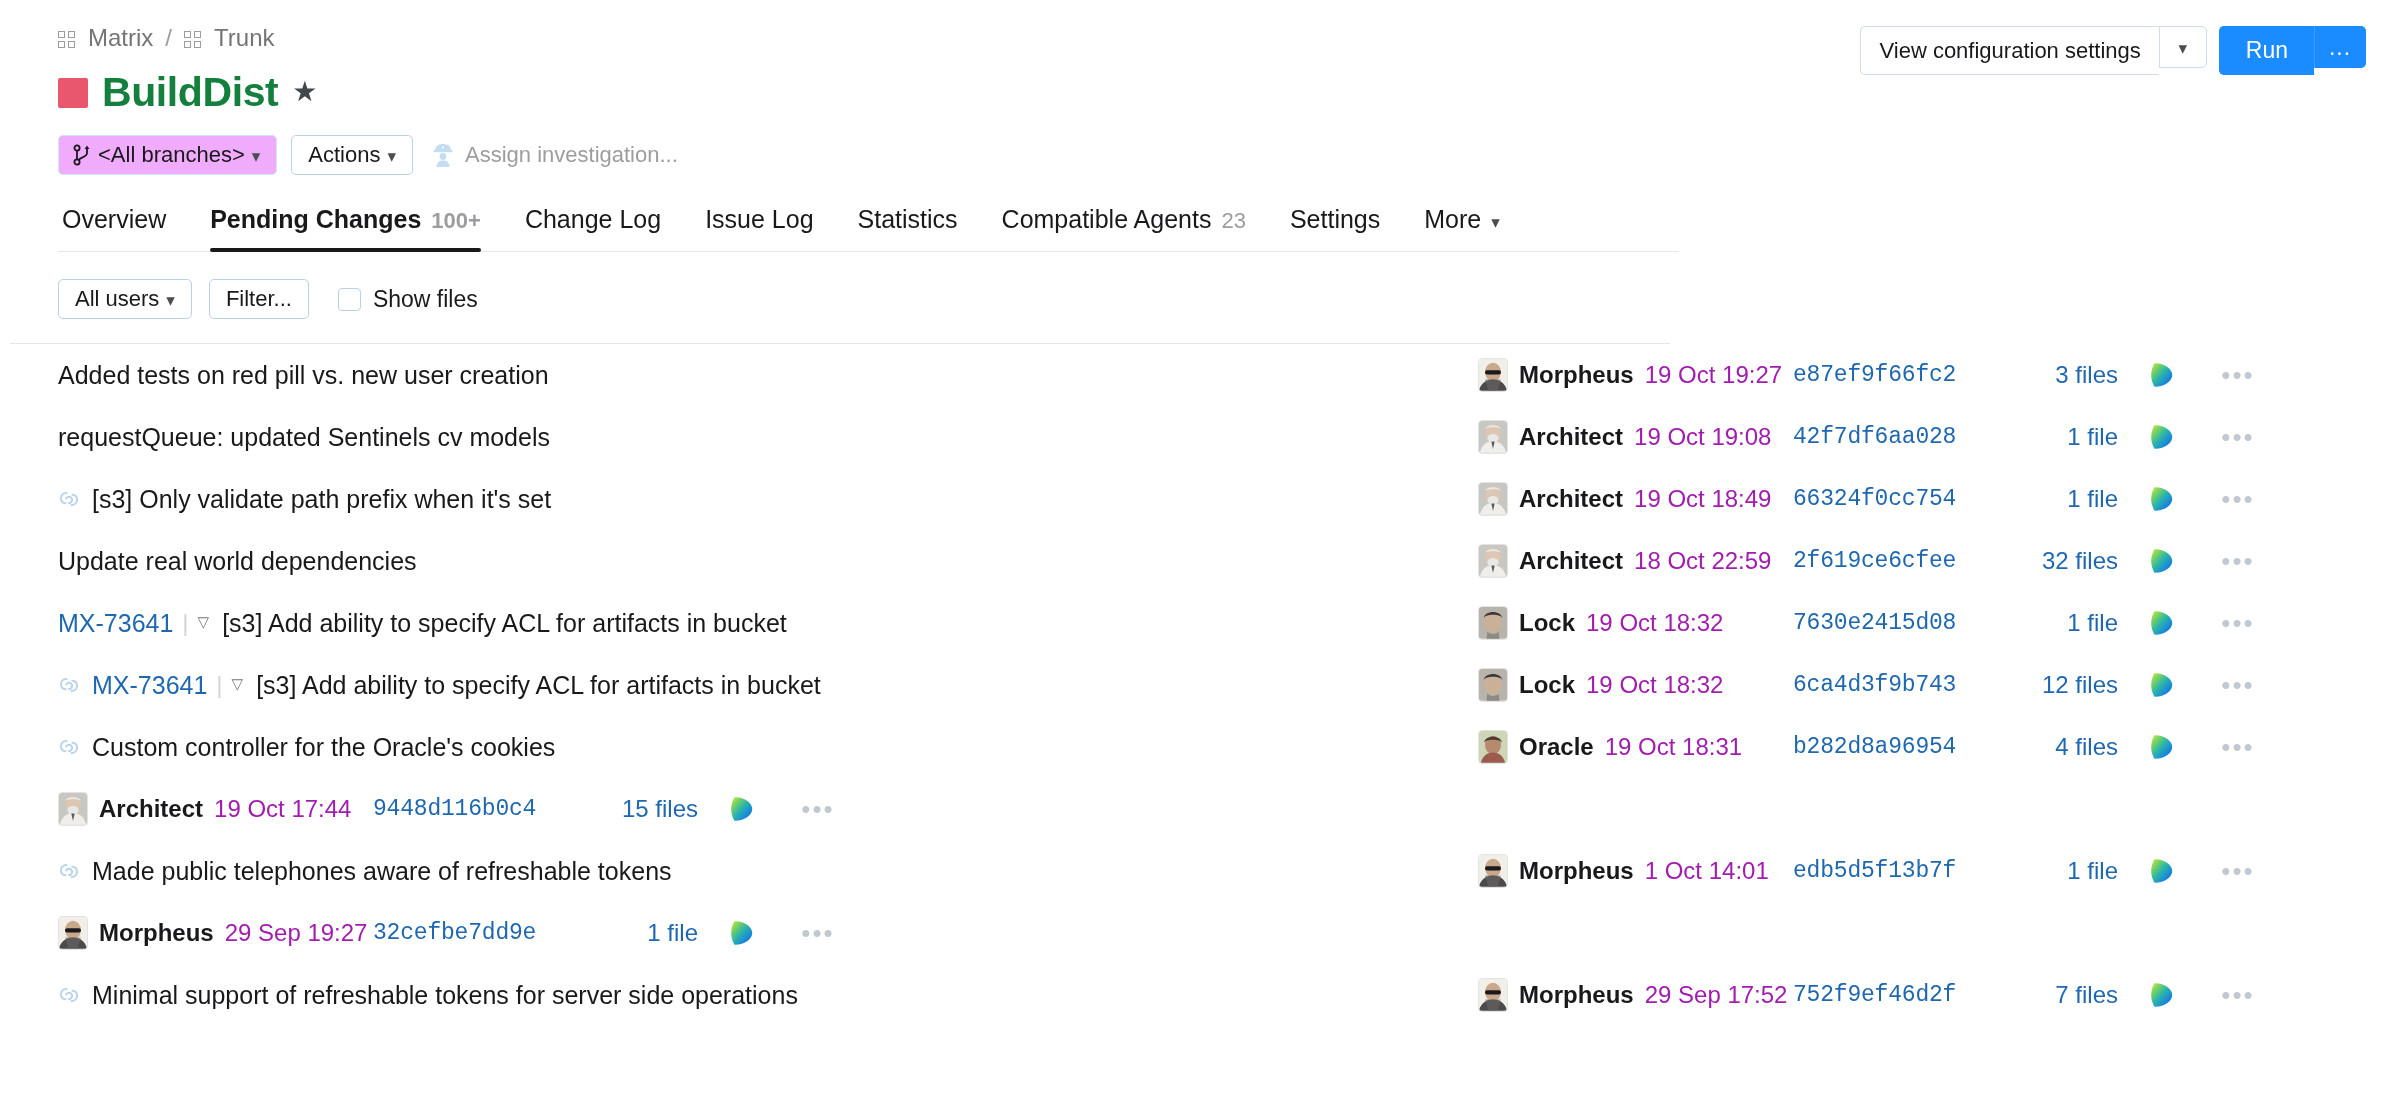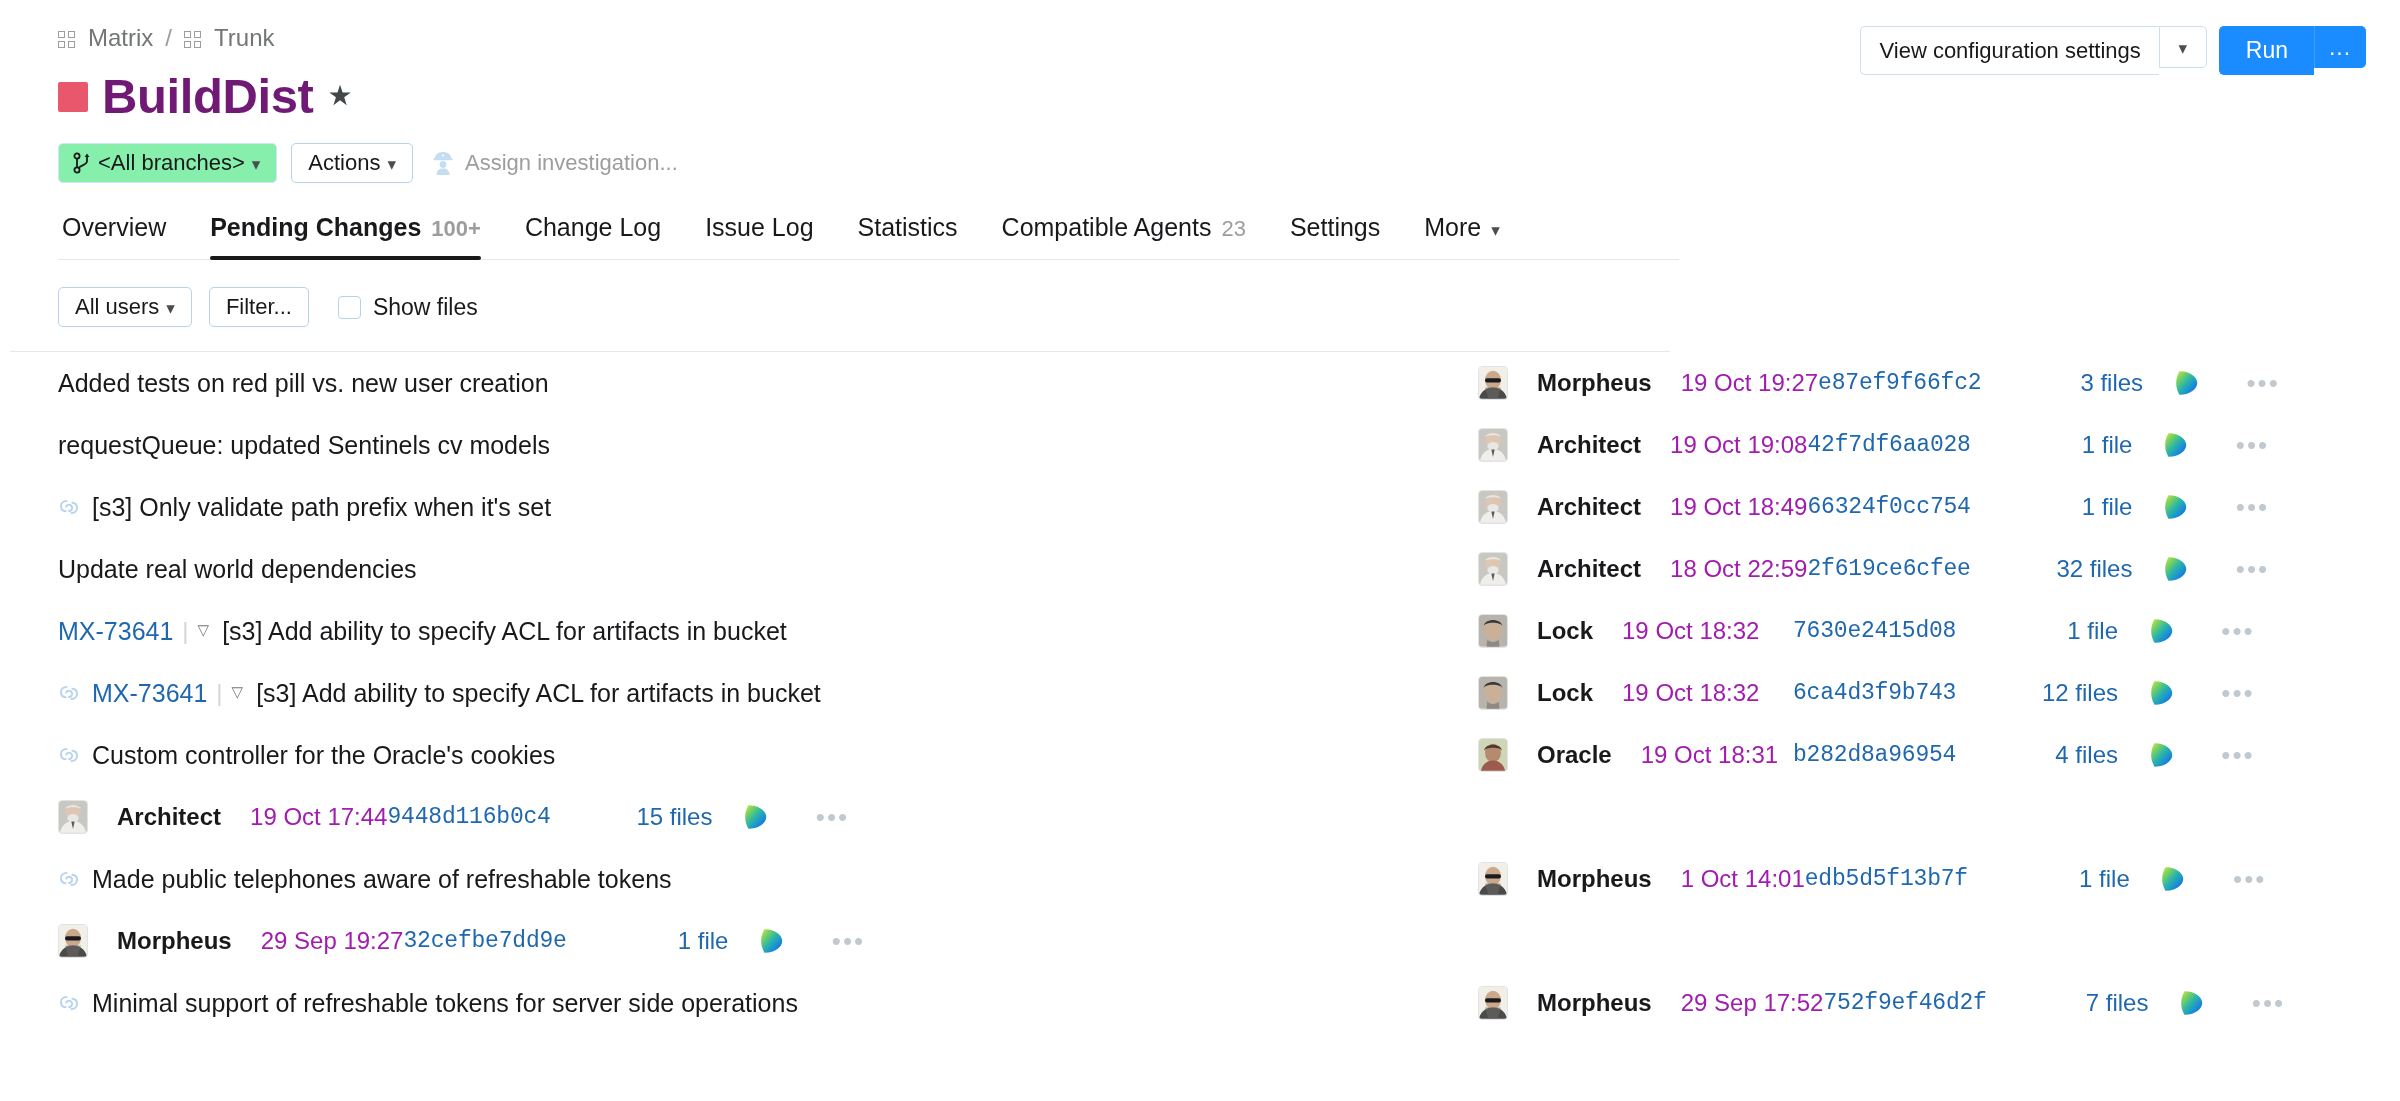--- a/index.html
+++ b/index.html
@@ -24,33 +24,33 @@
   .breadcrumb .sep { color:#9b9d9f; margin: 0 3px; }
   .grid-icon {
     display:inline-grid; grid-template-columns: repeat(2, 7px);
     grid-template-rows: repeat(2, 7px); gap: 3px;
     margin-right: 4px; position: relative; top: 1px;
   }
   .grid-icon i { display:block; width:7px; height:7px; border:1.6px solid #9b9d9f; box-sizing:border-box; }
 
   .title-row { display:flex; align-items:center; gap: 14px; margin-top: 22px; }
   .proj-square { width: 30px; height: 30px; background:#e8576b; border-radius:2px; flex:0 0 auto; }
-  .proj-title { font-size: 49px; font-weight: 700; color:#701a75; letter-spacing:-0.4px; line-height:1; }
+  .proj-title { font-size: 41px; font-weight: 700; color:#15803d; letter-spacing:-0.4px; line-height:1; }
   .star { font-size: 28px; color:#44474a; line-height:1; position:relative; top:-1px; }
 
   .action-row { display:flex; align-items:center; gap: 14px; margin-top: 22px; }
 
   .btn {
     display:inline-flex; align-items:center; gap:7px;
     height: 40px; padding: 0 16px;
     border: 1px solid #b8d2e8; border-radius: 5px;
     background:#fff; color:#19191c; font-size: 22px;
     font-family:"Liberation Sans", sans-serif; cursor:pointer; white-space:nowrap;
   }
-  .btn.branch { background:#86efac; border-color:#cfe5fb; padding-left:14px; }
+  .btn.branch { background:#f0abfc; border-color:#cfe5fb; padding-left:14px; }
   .caret { font-size: 17px; color:#4b4d50; position:relative; top:1px; }
   .branch-icon { width:18px; height:22px; flex:0 0 auto; }
 
   .assign {
     display:inline-flex; align-items:center; gap:10px;
     font-size: 22px; color:#9b9d9f; margin-left: 4px; cursor:pointer;
   }
   .detective { width: 24px; height: 26px; flex:0 0 auto; }
 
   
@@ -110,21 +110,21 @@
   }
   .row-desc { flex: 0 0 1420px; display:flex; align-items:center; gap: 0; min-width:0; }
 
   .link-icon { width: 22px; height: 22px; flex:0 0 auto; margin-right: 12px; }
 
   .issue-link { color:#1f68b0; font-size: 25px; text-decoration:none; cursor:pointer; }
   .issue-div { color:#d3d5d7; margin: 0 9px; font-size: 24px; }
   .issue-tri { color:#737577; font-size: 15px; margin-right: 13px; position:relative; top:-1px; }
   .desc-text { font-size: 25px; color:#19191c; white-space:nowrap; overflow:hidden; text-overflow:ellipsis; }
 
-  .row-author { flex: 0 0 315px; display:flex; align-items:center; gap: 29px; }
+  .row-author { flex: 0 0 315px; display:flex; align-items:center; gap: 11px; }
   .avatar { width: 30px; height: 34px; border-radius: 4px; flex:0 0 auto; overflow:hidden; border:1px solid #e1e3e5; }
   .author-name { font-size: 24px; color:#19191c; font-weight: 600; white-space:nowrap; }
   .author-date { font-size: 24px; color:#a21caf; white-space:nowrap; }
 
   .row-hash { flex: 0 0 185px; text-align:left; }
   .hash { font-family:"Liberation Mono", monospace; font-size: 23px; color:#1f68b0; text-decoration:none; cursor:pointer; letter-spacing:-0.2px; }
 
   .row-files { flex: 0 0 140px; text-align:right; }
   .files { font-size: 24px; color:#1f68b0; text-decoration:none; cursor:pointer; white-space:nowrap; }
 

